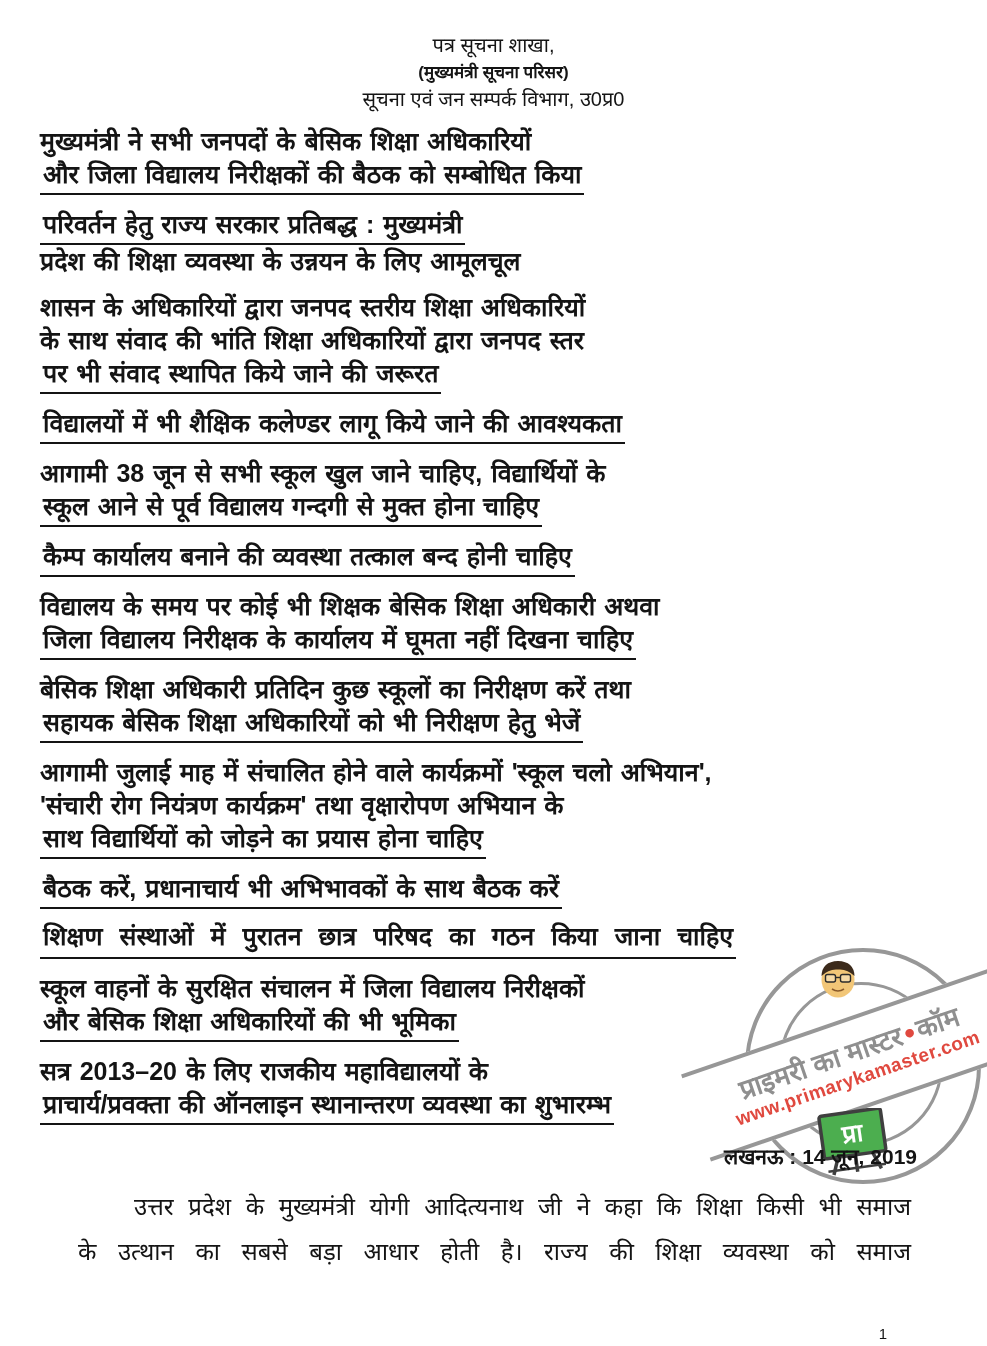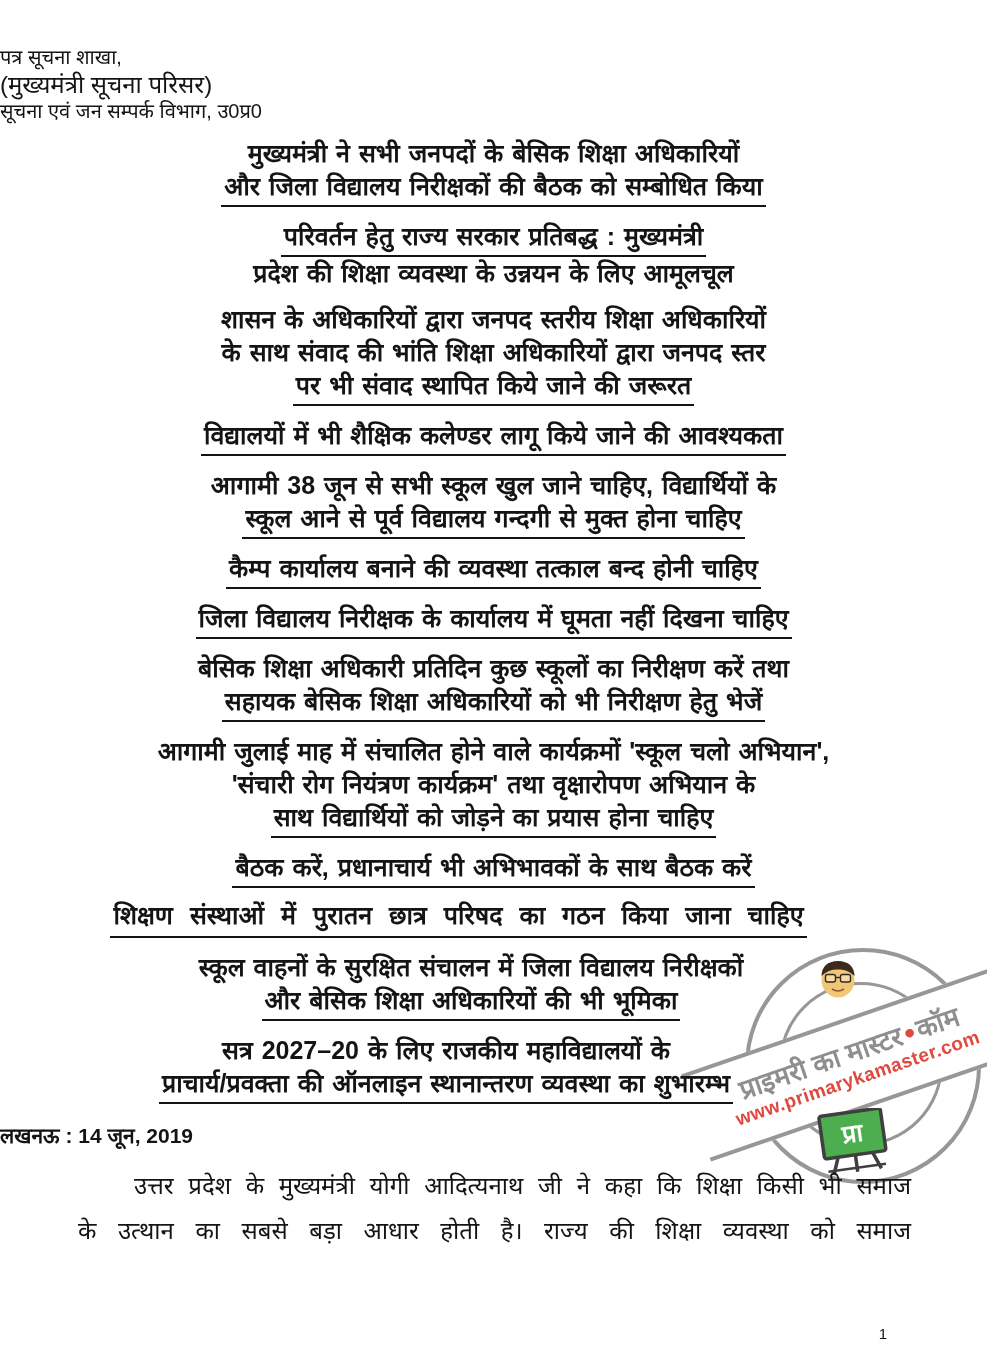--- a/index.html
+++ b/index.html
@@ -8,47 +8,46 @@
     width:987px;height:1346px;
     margin:0 auto;
     background:#ffffff;
     overflow:hidden;
     font-family:"Liberation Sans","DejaVu Sans",sans-serif;
     color:#141414;
   }
   .content{position:relative;z-index:2;}
 
   
-  .doc-header{padding-top:44px;text-align:left;line-height:27px;font-size:20px;}
-  .doc-header .hdr2{font-weight:normal;font-size:24px;}
+  .doc-header{padding-top:32px;text-align:center;line-height:27px;font-size:20px;}
+  .doc-header .hdr2{font-weight:bold;font-size:17px;}
 
   
   #headlines{margin-top:12px;}
   .hl{
-    text-align:center;
     font-weight:bold;
     font-size:25px;
     line-height:33px;
     margin:4px 40px 13px 40px;
     word-spacing:2px;
   }
   .hl .line{display:block;}
   .hl .txt{display:inline-block;}
   .hl .u .txt{
     border-bottom:2.5px solid #141414;
     padding:0 3px 2px 3px;
   }
   
   #headlines .hl:nth-child(11){padding-right:70px;font-family:Liberation Mono, monospace;}
   #headlines .hl:nth-child(12){padding-right:45px;}
   #headlines .hl:nth-child(13){padding-right:95px;}
 
   
   .dateline{
-    text-align:left;
+    text-align:right;
     font-weight:bold;
     font-size:21px;
     padding:4px 70px 0 0;
   }
   .body-par{
     margin:14px 76px 0 78px;
     font-size:24px;
     line-height:45px;
     text-align:justify;
     text-align-last:justify;
@@ -145,20 +144,21 @@
           <div class="line u"><span class="txt">विद्यालयों में भी शैक्षिक कलेण्डर लागू किये जाने की आवश्यकता</span></div>
         </div>
         <div class="hl">
           <div class="line"><span class="txt">आगामी 38 जून से सभी स्कूल खुल जाने चाहिए, विद्यार्थियों के</span></div>
           <div class="line u"><span class="txt">स्कूल आने से पूर्व विद्यालय गन्दगी से मुक्त होना चाहिए</span></div>
         </div>
         <div class="hl">
           <div class="line u"><span class="txt">कैम्प कार्यालय बनाने की व्यवस्था तत्काल बन्द होनी चाहिए</span></div>
         </div>
         <div class="hl">
+          <div class="line"><span class="txt">विद्यालय के समय पर कोई भी शिक्षक बेसिक शिक्षा अधिकारी अथवा</span></div>
           <div class="line u"><span class="txt">जिला विद्यालय निरीक्षक के कार्यालय में घूमता नहीं दिखना चाहिए</span></div>
         </div>
         <div class="hl">
           <div class="line"><span class="txt">बेसिक शिक्षा अधिकारी प्रतिदिन कुछ स्कूलों का निरीक्षण करें तथा</span></div>
           <div class="line u"><span class="txt">सहायक बेसिक शिक्षा अधिकारियों को भी निरीक्षण हेतु भेजें</span></div>
         </div>
         <div class="hl">
           <div class="line"><span class="txt">आगामी जुलाई माह में संचालित होने वाले कार्यक्रमों 'स्कूल चलो अभियान',</span></div>
           <div class="line"><span class="txt">'संचारी रोग नियंत्रण कार्यक्रम' तथा वृक्षारोपण अभियान के</span></div>
           <div class="line u"><span class="txt">साथ विद्यार्थियों को जोड़ने का प्रयास होना चाहिए</span></div>
@@ -167,21 +167,21 @@
           <div class="line u"><span class="txt">बैठक करें, प्रधानाचार्य भी अभिभावकों के साथ बैठक करें</span></div>
         </div>
         <div class="hl">
           <div class="line u"><span class="txt">शिक्षण संस्थाओं में पुरातन छात्र परिषद का गठन किया जाना चाहिए</span></div>
         </div>
         <div class="hl">
           <div class="line"><span class="txt">स्कूल वाहनों के सुरक्षित संचालन में जिला विद्यालय निरीक्षकों</span></div>
           <div class="line u"><span class="txt">और बेसिक शिक्षा अधिकारियों की भी भूमिका</span></div>
         </div>
         <div class="hl">
-          <div class="line"><span class="txt">सत्र 2027–20 के लिए राजकीय महाविद्यालयों के</span></div>
+          <div class="line"><span class="txt">सत्र 2013–20 के लिए राजकीय महाविद्यालयों के</span></div>
           <div class="line u"><span class="txt">प्राचार्य/प्रवक्ता की ऑनलाइन स्थानान्तरण व्यवस्था का शुभारम्भ</span></div>
         </div>
       </div>
 
     <div class="dateline">लखनऊ : 14 जून, 2019</div>
 
     <p class="body-par">उत्तर प्रदेश के मुख्यमंत्री योगी आदित्यनाथ जी ने कहा कि शिक्षा किसी भी समाज के उत्थान का सबसे बड़ा आधार होती है। राज्य की शिक्षा व्यवस्था को समाज</p>
   </div>
 
   <div class="page-number">1</div>

